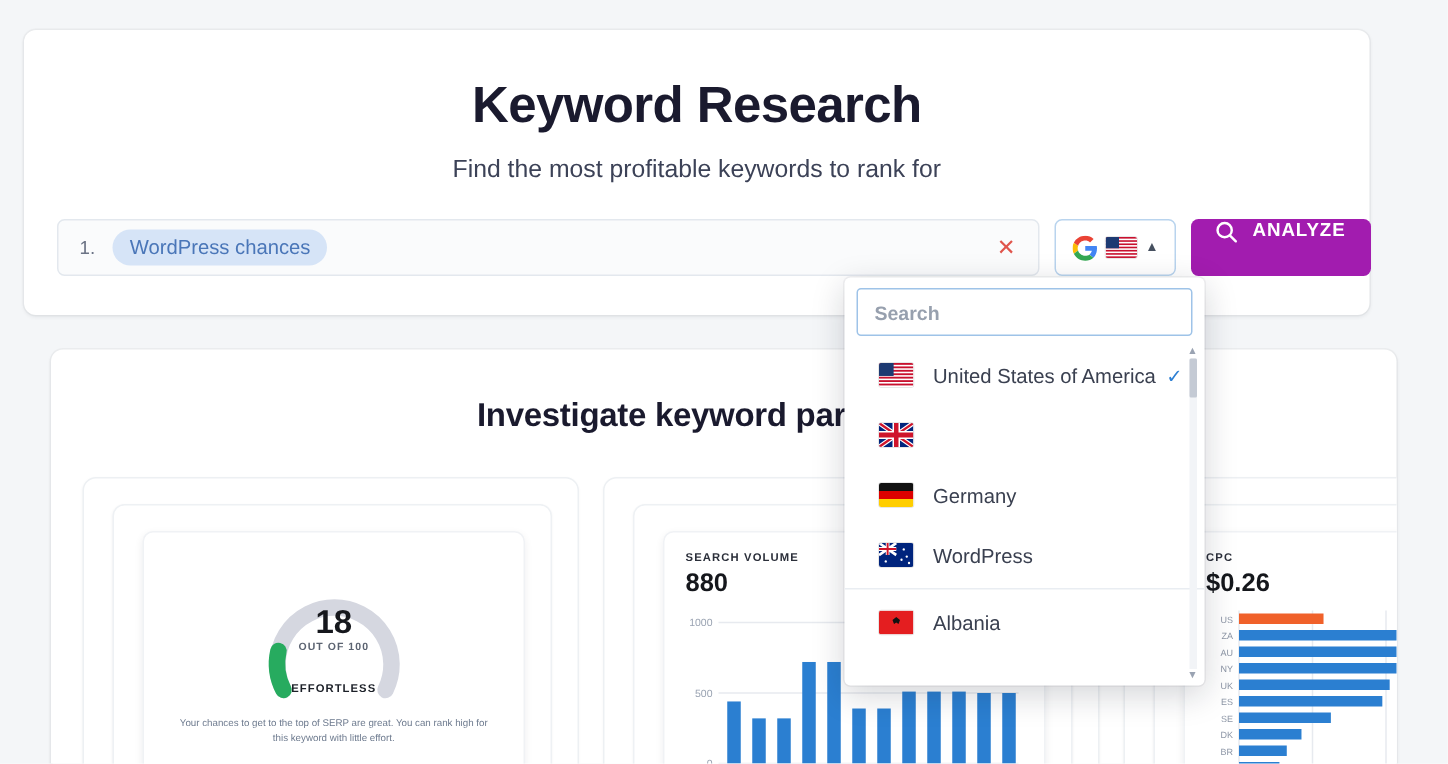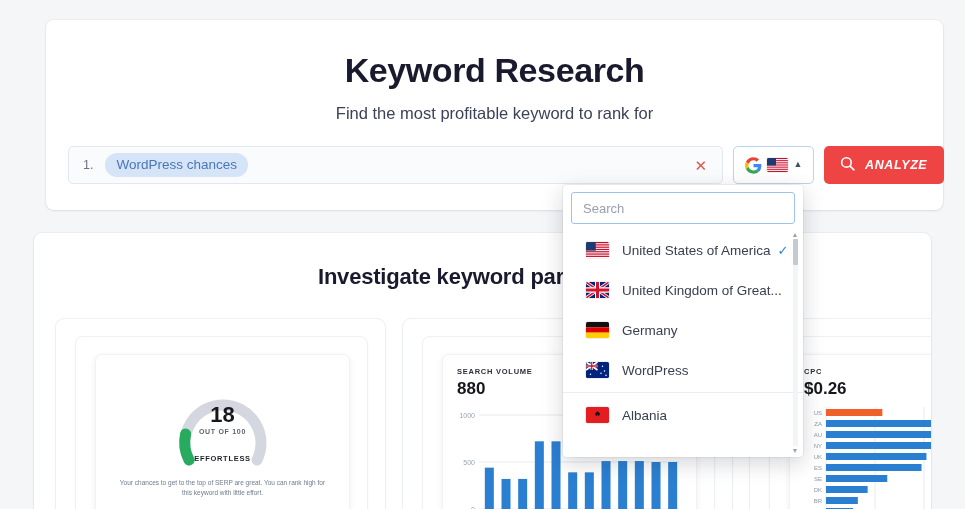--- a/index.html
+++ b/index.html
@@ -9,21 +9,21 @@
     overflow: hidden;
     background: #f4f6f8;
     font-family: "Liberation Sans", sans-serif;
     -webkit-font-smoothing: antialiased;
   }
   .page { position: relative; width: 965px; height: 509px; }
 
   
   .hero {
     position: absolute;
-    left: 46px; top: 20px;
+    left: 16px; top: 20px;
     width: 897px; height: 190px;
     background: #ffffff;
     border-radius: 8px;
     box-shadow: 0 1px 3px rgba(16,24,40,.07), 0 0 0 1px rgba(16,24,40,.035);
   }
   .hero-title {
     text-align: center;
     font-size: 34px;
     font-weight: 700;
     color: #1a1a2e;
@@ -92,28 +92,27 @@
     overflow: hidden;
     display: block;
     box-shadow: 0 0 0 .5px rgba(0,0,0,.12);
   }
   .chev {
     font-size: 9px; color: #46505f; margin-left: 1px;
     transform: translateY(-1px);
   }
   .analyze-btn {
     height: 38px;
-    background: #ef4444;
+    background: #a21caf;
     border-radius: 5px;
     display: flex;
-    align-items: center;
+    align-items: flex-start;
     gap: 9px;
     padding: 0 17px 0 15px;
     cursor: pointer;
-    font-style: italic;
   }
   .analyze-btn .lbl {
     color: #ffffff; font-size: 12.5px; font-weight: 700; letter-spacing: .6px;
   }
 
   
   .panel2 {
     position: absolute;
     left: 34px; top: 233px;
     width: 897px; height: 300px;
@@ -219,20 +218,21 @@
   .dd-search-wrap { padding: 7px 8px 6px; }
   .dd-search {
     width: 100%; height: 32px;
     border: 1px solid #9ec3e8;
     border-radius: 3px;
     padding: 0 11px;
     font-size: 13px;
     color: #31374a;
     font-family: "Liberation Sans", sans-serif;
     outline: none;
+    font-weight: bold;
   }
   .dd-search::placeholder { color: #97a0ae; }
   .dd-list { position: relative; }
   .dd-item {
     display: flex; align-items: center;
     height: 40px;
     padding: 0 14px 0 23px;
     cursor: pointer;
   }
   .dd-item .flag {
@@ -264,21 +264,21 @@
     background: #c4cad4; border-radius: 1px;
   }
 </style>
 </head>
 <body>
 
 <div class="page">
 
   <div class="hero">
     <h1 class="hero-title">Keyword Research</h1>
-    <p class="hero-sub">Find the most profitable keyword to rank for</p>
+    <p class="hero-sub">Find the most profitable keywords to rank for</p>
 
     <div class="search-row">
 
       <div class="kw-input">
         <span class="kw-index">1.</span>
         <span class="kw-pill">WordPress chances</span>
         <span class="kw-clear">✕</span>
       </div>
 
       <div class="locale-btn">
@@ -444,21 +444,20 @@
           <span class="check">✓</span>
         </div>
         <div class="dd-item">
           <span class="flag"><svg viewBox="0 0 46 30" width="100%" height="100%" preserveAspectRatio="none">
               <rect width="46" height="30" fill="#00247d"></rect>
               <path d="M0,0 L46,30 M46,0 L0,30" stroke="#fff" stroke-width="6"></path>
               <path d="M0,0 L46,30 M46,0 L0,30" stroke="#cf142b" stroke-width="3"></path>
               <path d="M23,0 L23,30 M0,15 L46,15" stroke="#fff" stroke-width="10"></path>
               <path d="M23,0 L23,30 M0,15 L46,15" stroke="#cf142b" stroke-width="6"></path>
             </svg></span>
-          <span class="name">United Kingdom of Great...</span>
         </div>
         <div class="dd-item">
           <span class="flag"><svg viewBox="0 0 46 30" width="100%" height="100%" preserveAspectRatio="none">
               <rect width="46" height="10" fill="#111"></rect>
               <rect y="10" width="46" height="10" fill="#dd0000"></rect>
               <rect y="20" width="46" height="10" fill="#ffce00"></rect>
             </svg></span>
           <span class="name">Germany</span>
         </div>
         <div class="dd-item">

